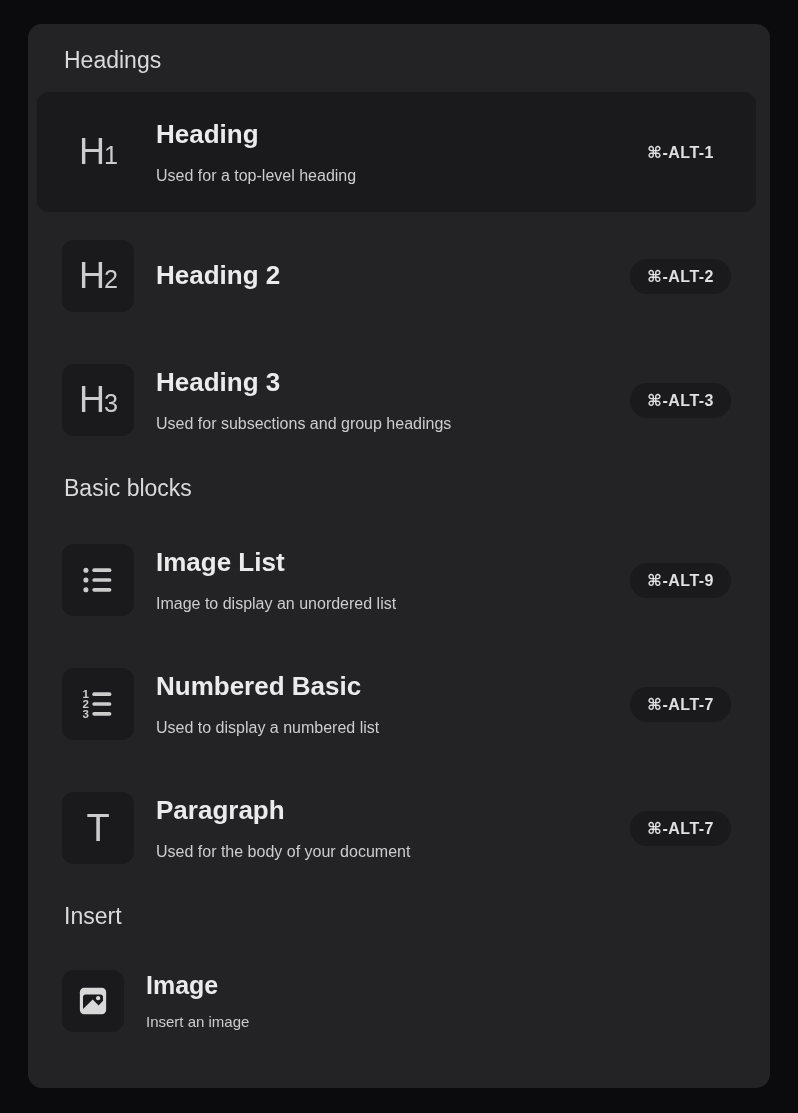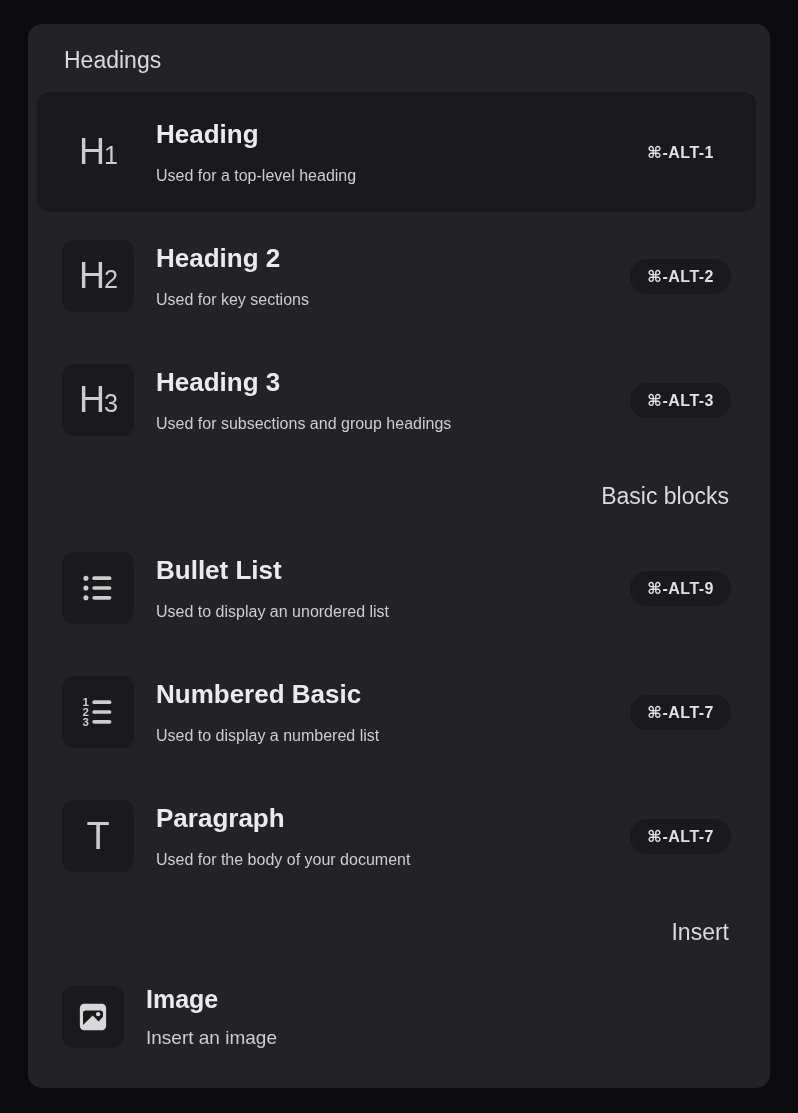--- a/index.html
+++ b/index.html
@@ -29,21 +29,21 @@
     padding: 22px 14px 24px 9px;
     overflow: hidden;
   }
   .section-label {
     font-size: 23px;
     font-weight: 500;
     line-height: 28px;
     color: var(--label-color);
     margin: 0 27px 18px 27px;
   }
-  .section-label.not-first { margin-top: 22px; text-align: right; }
+  .section-label.not-first { margin-top: 14px; }
   .menu-item {
     display: flex;
     align-items: center;
     height: 120px;
     border-radius: 12px;
     padding: 0 25px 0 25px;
     margin-bottom: 4px;
     cursor: pointer;
   }
   .menu-item.selected { background: var(--tile-bg); }
@@ -90,21 +90,21 @@
     font-size: 16px;
     font-weight: 700;
     letter-spacing: 0.5px;
     white-space: nowrap;
     flex: 0 0 auto;
   }
   
   .menu-item.compact { height: 106px; }
   .menu-item.compact .icon-box { width: 62px; height: 62px; flex-basis: 62px; margin-right: 22px; }
   .menu-item.compact .item-title { font-size: 25px; }
-  .menu-item.compact .item-desc { font-size: 19px; margin-top: 14px; }
+  .menu-item.compact .item-desc { font-size: 15px; margin-top: 14px; }
   svg { display: block; }
 </style>
 </head>
 <body>
 
 <div class="panel">
     <div class="section-label">Headings</div>
     <div class="menu-item selected">
       <div class="icon-box">
         <span class="icon-glyph"><span>H</span><span class="sub">1</span></span>
@@ -114,21 +114,20 @@
         <div class="item-desc">Used for a top-level heading</div>
       </div>
       <div class="shortcut-badge">⌘-ALT-1</div>
     </div>
     <div class="menu-item">
       <div class="icon-box">
         <span class="icon-glyph"><span>H</span><span class="sub">2</span></span>
       </div>
       <div class="item-text">
         <div class="item-title">Heading 2</div>
-        <div class="item-desc">Used for key sections</div>
       </div>
       <div class="shortcut-badge">⌘-ALT-2</div>
     </div>
     <div class="menu-item">
       <div class="icon-box">
         <span class="icon-glyph"><span>H</span><span class="sub">3</span></span>
       </div>
       <div class="item-text">
         <div class="item-title">Heading 3</div>
         <div class="item-desc">Used for subsections and group headings</div>
@@ -145,22 +144,22 @@
             <path d="M9.8 17.6h8.8"></path>
           </g>
           <g fill="#cccccc">
             <circle cx="5.1" cy="6.4" r="1.45"></circle>
             <circle cx="5.1" cy="12" r="1.45"></circle>
             <circle cx="5.1" cy="17.6" r="1.45"></circle>
           </g>
         </svg>
       </div>
       <div class="item-text">
-        <div class="item-title">Bullet List</div>
-        <div class="item-desc">Used to display an unordered list</div>
+        <div class="item-title">Image List</div>
+        <div class="item-desc">Image to display an unordered list</div>
       </div>
       <div class="shortcut-badge">⌘-ALT-9</div>
     </div>
     <div class="menu-item">
       <div class="icon-box">
         <svg width="42" height="42" viewBox="0 0 24 24">
           <g stroke="#cccccc" stroke-width="2.1" stroke-linecap="round" fill="none">
             <path d="M9.8 6.4h8.8"></path>
             <path d="M9.8 12h8.8"></path>
             <path d="M9.8 17.6h8.8"></path>

